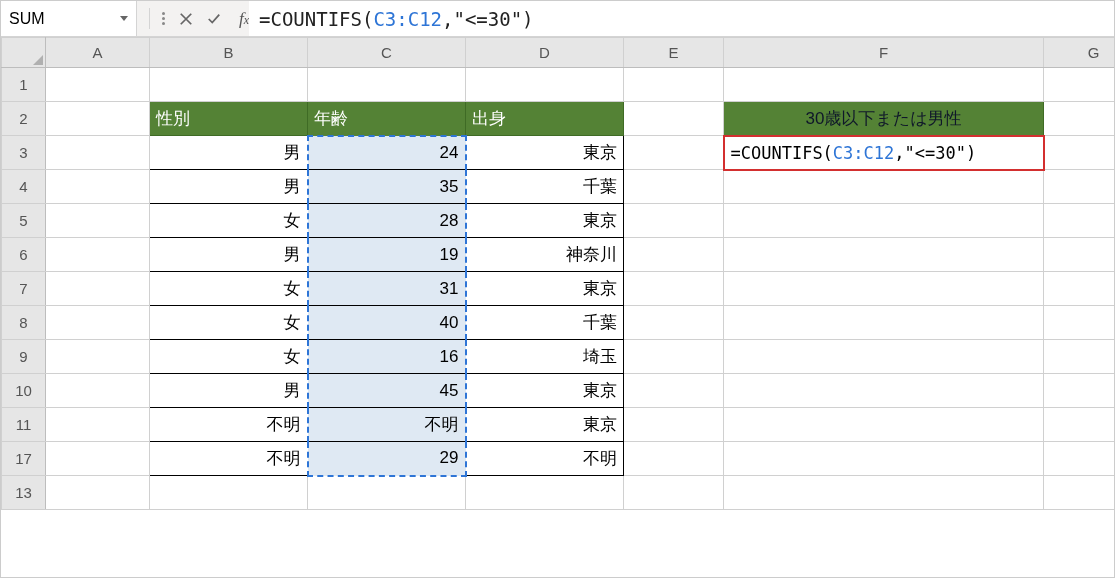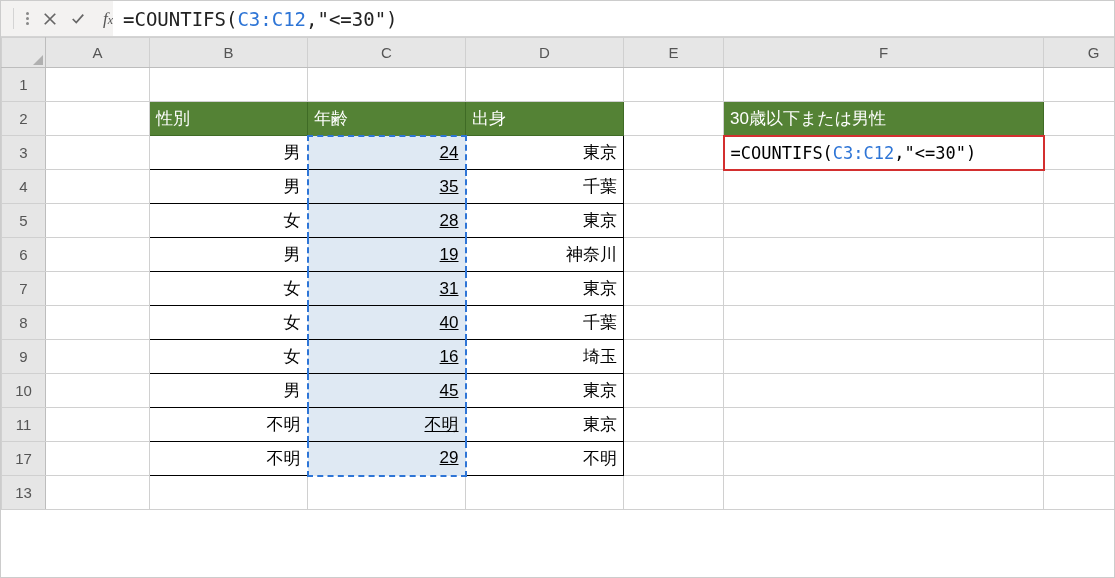--- a/index.html
+++ b/index.html
@@ -36,39 +36,43 @@
 
 
 .hdr-cell { background: #548235 !important; color: #fff; text-align: left; font-weight: bold; border: 1px solid #3f6b25 !important; margin-top: 9px; }
 .data-cell { border: 1px solid #000 !important; text-align: right; }
 .data-cell.txt { text-align: right; }
 
 
 .sel-range { background: #dfe9f3 !important; }
 .sel-top { border-top: 2px dashed #2e75d6 !important; }
 .sel-bottom { border-bottom: 2px dashed #2e75d6 !important; }
-.sel-left { border-left: 2px dashed #2e75d6 !important; text-decoration: underline; }
+.sel-left { border-left: 2px dashed #2e75d6 !important; }
 .sel-right { border-right: 2px dashed #2e75d6 !important; }
 
 
 .formula-cell-box { border: 2px solid #d32f2f !important; padding: 0 4px; font-family: Consolas, monospace; font-size: 18px; text-align: left; white-space: nowrap; }
 .formula-cell-box .ref { color: #2e75d6; }
 
 
-.f-hdr { background: #548235 !important; color: #ffffff; font-weight: bold; border: 1px solid #3f6b25 !important; }
+.f-hdr { background: #548235 !important; color: #0f172a; text-align: center; font-weight: bold; border: 1px solid #3f6b25 !important; }
 
 .dots { display: inline-flex; flex-direction: column; gap: 2px; }
 .dots span { width: 3px; height: 3px; border-radius: 50%; background: #888; }
 </style>
 </head>
 <body>
 
 <div class="app">
 
   <div class="formula-bar">
+    <div class="name-box">
+      <span>SUM</span>
+      <span class="name-box-dd"></span>
+    </div>
     <div class="fb-sep"></div>
     <div class="dots">
         <span></span>
         <span></span>
         <span></span>
       </div>
     <div class="fb-btn">
       <svg viewBox="0 0 16 16">
           <path d="M2 2 L14 14 M14 2 L2 14" stroke="#666" stroke-width="2" fill="none"></path>
         </svg>

